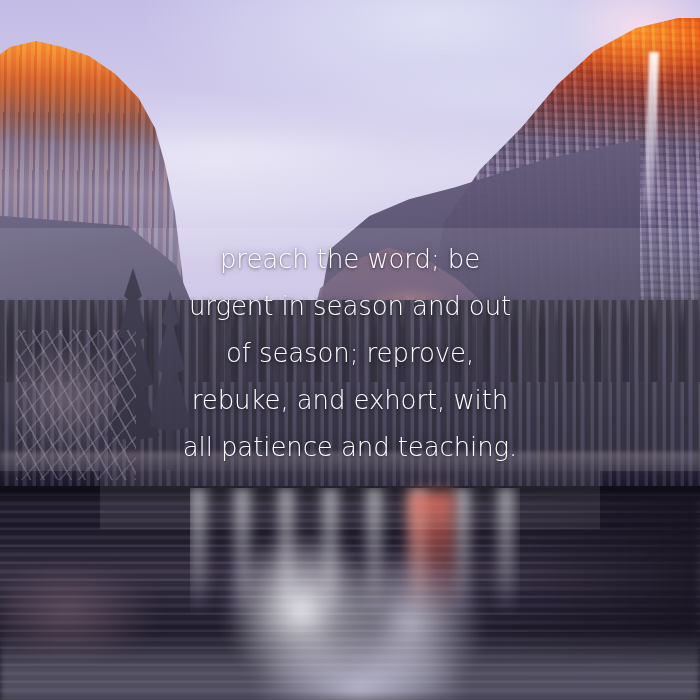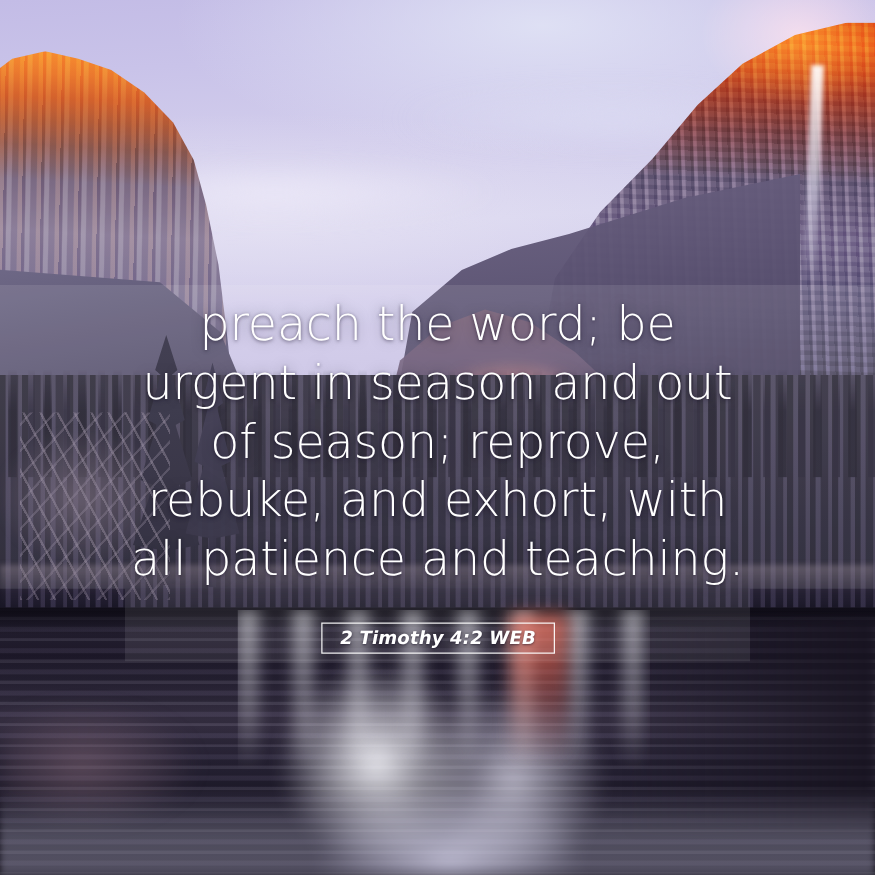--- a/index.html
+++ b/index.html
@@ -247,21 +247,21 @@
   }
 
   
   .verse{
     position:absolute; left:0; top:236px; width:700px;
     padding:0 24px;
     text-align:center;
     color:#ffffff;
     font-family:"DejaVu Sans", sans-serif;
     font-weight:300;
-    font-size:38px;
+    font-size:26px;
     line-height:47px;
     letter-spacing:-.1px;
     text-shadow:0 1px 3px rgba(20,14,34,.58), 0 0 10px rgba(20,14,34,.34);
     white-space:pre-line;
   }
 
   .refbox{
     position:absolute; left:257px; top:498px;
     width:187px; height:25px;
     border:1.6px solid rgba(255,255,255,.92);
@@ -328,17 +328,14 @@
 
   <div class="bandVerse"></div>
   <div class="bandRef"></div>
 
   <div class="verse">preach the word; be
 urgent in season and out
 of season; reprove,
 rebuke, and exhort, with
 all patience and teaching.</div>
 
-  <div class="refbox">
-    <span class="reftext">2 Timothy 4:2 WEB</span>
-  </div>
 
 </div>
 
 </body></html>

